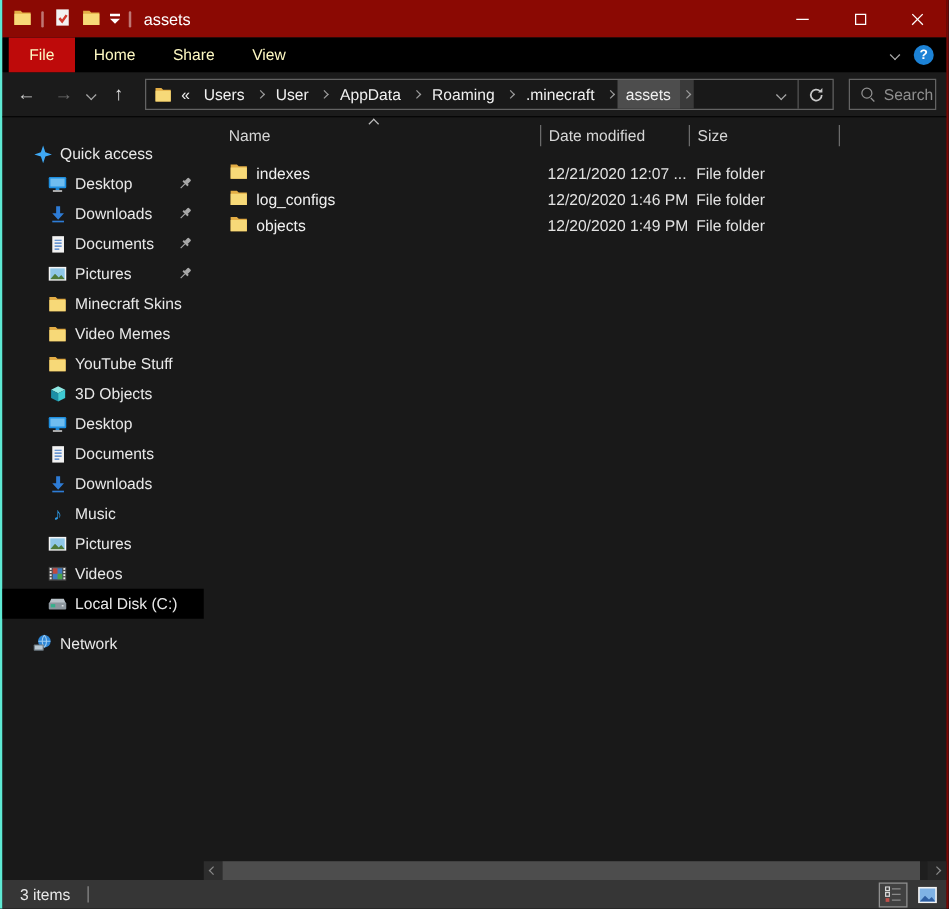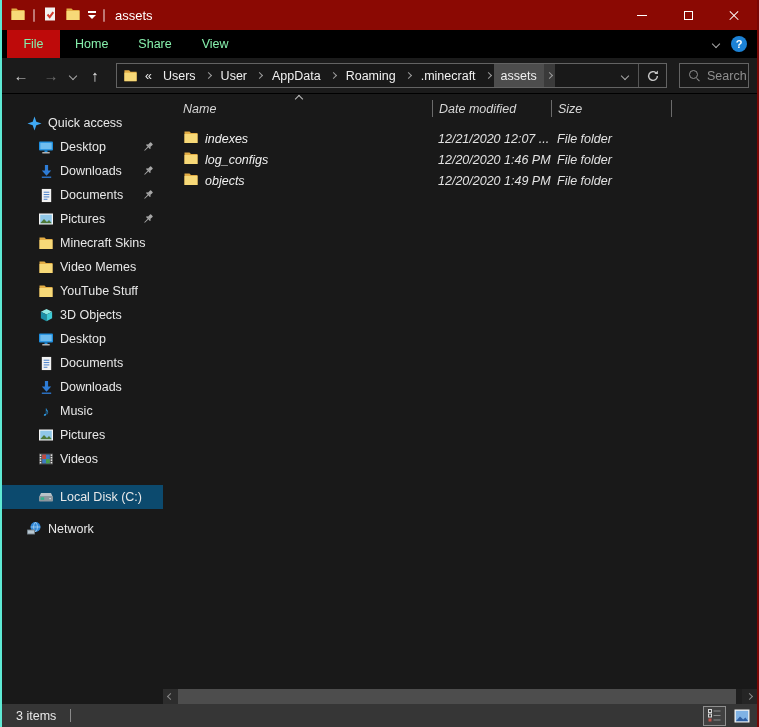--- a/index.html
+++ b/index.html
@@ -18,21 +18,21 @@
   .cap-btn { width:46px; height:30px; display:flex; align-items:center; justify-content:center; }
   .min-glyph { width:10px; height:1px; background:#fff; }
   .max-glyph { width:9px; height:9px; border:1px solid #fff; }
   .close-glyph { position:relative; width:12px; height:12px; }
   .close-glyph::before,.close-glyph::after { content:""; position:absolute; left:0; top:5.5px;
       width:12px; height:1.2px; background:#fff; }
   .close-glyph::before{ transform:rotate(45deg);} .close-glyph::after{ transform:rotate(-45deg);}
 
   
   .ribbonrow { height:28px; background:#000; display:flex; align-items:stretch; flex:0 0 auto; }
-  .tab { display:flex; align-items:center; padding:0 15px; color:#86efac; font-size:12.5px; }
+  .tab { display:flex; align-items:center; padding:0 15px; color:#fef9c3; font-size:12.5px; }
   .tab.file { background:#BE0A0A; width:53px; margin-left:5px; justify-content:center; padding:0; }
   .ribbon-right { margin-left:auto; display:flex; align-items:center; gap:12px; padding-right:10px; }
   .help-circle { width:16px; height:16px; border-radius:50%; background:#1C82D6; color:#fff;
       font-size:11px; font-weight:bold; display:flex; align-items:center; justify-content:center; }
 
   
   .navrow { height:36px; background:#1B1B1B; display:flex; align-items:center; gap:4px;
             padding:0 8px 0 6px; border-bottom:1px solid #000; flex:0 0 auto; }
   .nav-btn { width:26px; text-align:center; font-size:15px; color:#CFCFCF; }
   .nav-btn.disabled { color:#6E6E6E; }
@@ -59,27 +59,27 @@
 
   
   .main { flex:1; display:flex; min-height:0; background:#191919; }
 
   
   .sidebar { width:161px; flex:0 0 auto; padding-top:17px; position:relative; }
   .side-item { height:24px; display:flex; align-items:center; gap:6px; position:relative; }
   .side-item.lvl0 { padding-left:24px; }
   .side-item.lvl1 { padding-left:36px; }
   .side-item.gap { margin-top:8px; }
-  .side-item.selected { background:#0c4a6e;margin-top:14px; }
+  .side-item.selected { background:#000000; }
   .side-item .ic { width:16px; height:16px; flex:0 0 auto; display:flex; align-items:center; justify-content:center; }
   .pin { position:absolute; right:9px; top:6px; }
   .note-glyph { color:#2E9BE6; font-size:14px; line-height:1; }
 
   
-  .content { flex:1; display:flex; flex-direction:column; position:relative; min-width:0;font-style:italic; }
+  .content { flex:1; display:flex; flex-direction:column; position:relative; min-width:0; }
   .colheaders { height:29px; display:grid; grid-template-columns:270px 119px 120px 81px;
                 align-items:center; color:#D6D6D6; position:relative; flex:0 0 auto; }
   .colheaders .hcell { position:relative; height:100%; display:flex; align-items:center; }
   .hcell.name { padding-left:20px; }
   .hcell.date,.hcell.type,.hcell.size { padding-left:6px; }
   .hcell::after { content:""; position:absolute; right:0; top:6px; height:17px; width:1px; background:#6B6B6B; }
   .sort-caret { position:absolute; left:133px; top:2px; width:6px; height:6px;
       border-top:1.6px solid #BEBEBE; border-left:1.6px solid #BEBEBE; transform:rotate(45deg); }
   .rows { padding-top:5px; }
   .frow { height:21px; display:grid; grid-template-columns:270px 119px 120px 81px; align-items:center; }

